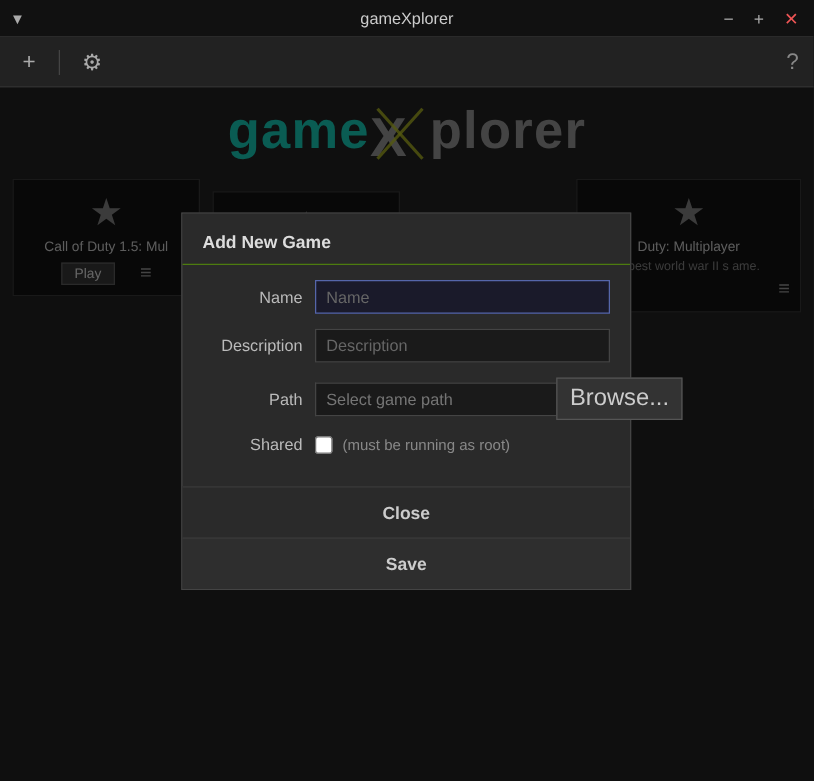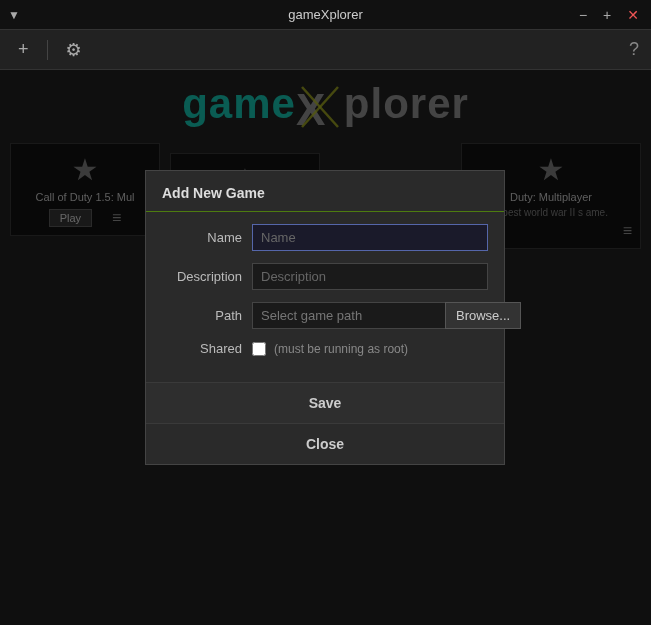--- a/index.html
+++ b/index.html
@@ -240,21 +240,21 @@
       border-right: none;
       color: #888;
       font-size: 13px;
       padding: 5px 8px;
       outline: none;
     }
     .browse-btn {
       background: #333;
       border: 1px solid #555;
       color: #ccc;
-      font-size: 13px;
+      font-size: 19px;
       padding: 5px 10px;
       cursor: pointer;
       white-space: nowrap;
     }
 
     
     .shared-row {
       display: flex;
       align-items: center;
       margin-bottom: 14px;
@@ -390,18 +390,18 @@
 
       <div class="shared-row">
         <label class="form-label">Shared</label>
         <input type="checkbox" class="shared-checkbox" style="">
         <span class="shared-note">(must be running as root)</span>
       </div>
 
     </div>
 
     <div class="dialog-btn-row">
+      <button class="dlg-btn close-btn">Close</button>
       <button class="dlg-btn save-btn">Save</button>
-      <button class="dlg-btn close-btn">Close</button>
     </div>
   </div>
 
 </div>
 
 </body></html>

